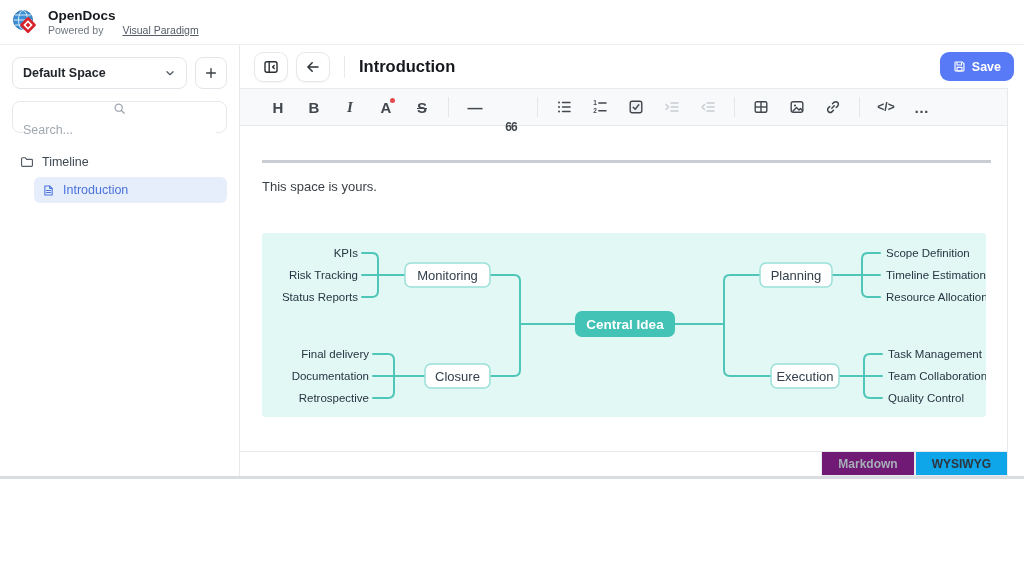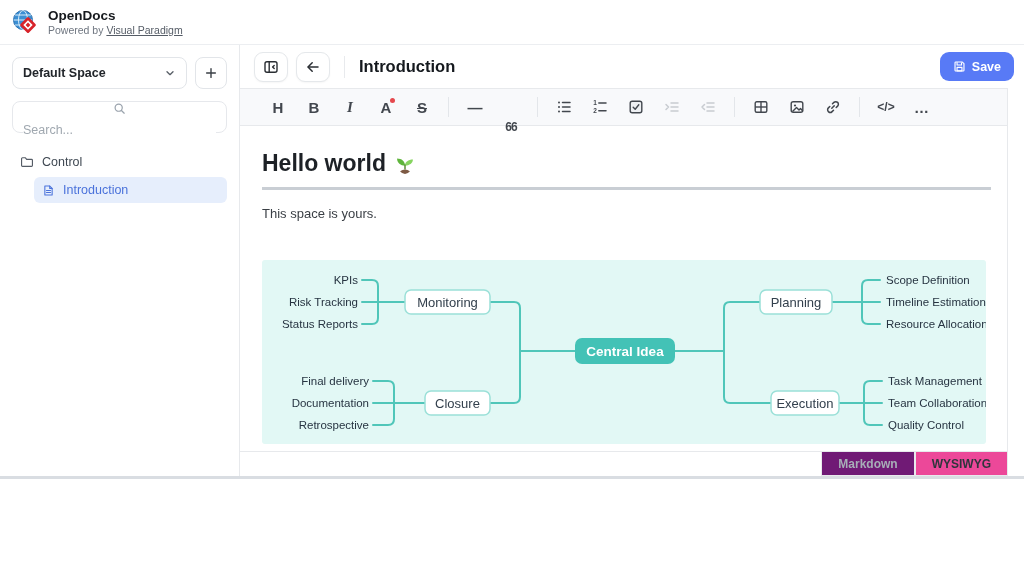--- a/index.html
+++ b/index.html
@@ -4,21 +4,21 @@
 <style>
   * { margin:0; padding:0; box-sizing:border-box; }
   body { font-family:"Liberation Sans", sans-serif; background:#fff; }
   .app { width:1024px; height:479px; background:#fff; border-bottom:3px solid #d9dde2; display:flex; flex-direction:column; overflow:hidden; }
 
   
   .topbar { height:45px; flex:0 0 45px; display:flex; align-items:center; justify-content:space-between; padding:0 12px 0 10px; border-bottom:1px solid #eceef1; }
   .brand { display:flex; align-items:center; gap:8px; }
   .brand-text .app-name { font-size:13.5px; font-weight:700; color:#16191d; line-height:1.2; }
   .brand-text .powered { font-size:10.5px; color:#6f7680; }
-  .brand-text .powered a { color:#555c66; text-decoration:underline; cursor:pointer; }
+  .brand-text .powered a { color:#555c66; text-decoration:underline; cursor:pointer;margin-left:16px; }
   .top-actions { display:flex; align-items:center; gap:8px; }
   .btn-share { display:flex; align-items:center; gap:6px; height:30px; padding:0 13px; background:#fff; border:1px solid #e4e7ea; border-radius:9px; font-size:12.5px; font-weight:700; color:#23272d; cursor:pointer; box-shadow:0 1px 2px rgba(0,0,0,.04); font-family:inherit; }
   .btn-more-apps { height:30px; padding:0 14px; border:none; border-radius:9px; background:linear-gradient(90deg,#3fbc90,#2fa173); color:#fff; font-size:12.5px; font-weight:700; cursor:pointer; font-family:inherit; }
   .avatar { width:30px; height:30px; border-radius:50%; background:#1f7c4b; color:#fff; font-size:14px; font-weight:700; display:flex; align-items:center; justify-content:center; border:2px solid #fff; box-shadow:0 0 0 1px #e0e3e7; cursor:pointer; }
 
   
   .body { flex:1; display:flex; min-height:0; }
 
   
   .sidebar { width:240px; flex:0 0 240px; border-right:1px solid #e7e9ec; padding:12px 12px 0 12px; }
@@ -61,21 +61,21 @@
   .mindmap-panel { width:724px; height:184px; background:#e2f8f5; border-radius:3px; }
   .mindmap-panel svg text { font-family:"Liberation Sans", sans-serif; }
   .mm-leaf { font-size:11.5px; fill:#273442; }
   .mm-node { font-size:13px; fill:#33404d; }
   .mm-center { font-size:13.5px; font-weight:700; fill:#ffffff; }
 
   
   .footer { height:25px; flex:0 0 25px; display:flex; justify-content:flex-end; align-items:stretch; border-top:1px solid #e7e9ec; margin-right:16px; }
   .foot-tab { display:flex; align-items:center; justify-content:center; padding:0 16px; font-size:12px; font-weight:600; border:1px solid #e8eaed; border-top:none; cursor:pointer; }
   .foot-tab.inactive { background:#701a75; color:#a7aeb7; }
-  .foot-tab.active { background:#ec4899; color:#2f353d; font-weight:700; }
+  .foot-tab.active { background:#0ea5e9; color:#2f353d; font-weight:700; }
 
   svg { display:block; }
 </style>
 </head>
 <body>
 
 <div class="app">
 
   <header class="topbar">
     <div class="brand">
@@ -130,21 +130,21 @@
         </span>
         <input type="text" placeholder="Search..." style="">
       </div>
       <div class="tree">
         <div class="tree-item">
           <span>
             <svg width="14" height="14" viewBox="0 0 16 16" fill="none" stroke="#555c66" stroke-width="1.3" stroke-linejoin="round">
                 <path d="M1.8 4.2 a1 1 0 0 1 1-1 h3.4 l1.4 1.8 h5.6 a1 1 0 0 1 1 1 v6 a1 1 0 0 1 -1 1 h-10.4 a1 1 0 0 1 -1-1 z"></path>
               </svg>
           </span>
-          <span>Control</span>
+          <span>Timeline</span>
         </div>
         <div class="tree-item selected">
           <span>
             <svg width="13" height="13" viewBox="0 0 16 16" fill="none" stroke="#4a72db" stroke-width="1.3" stroke-linejoin="round" stroke-linecap="round">
                 <path d="M3.5 2.5 h6 l3 3 v8 h-9 z"></path>
                 <path d="M9.5 2.5 v3 h3"></path>
                 <line x1="5.5" y1="8" x2="10.5" y2="8"></line>
                 <line x1="5.5" y1="10.5" x2="10.5" y2="10.5"></line>
               </svg>
           </span>
@@ -296,31 +296,20 @@
           <div class="tb-div"></div>
           <button class="tb-btn code">
               <span>&lt;/&gt;</span>
             </button>
           <button class="tb-btn more">
               <span>…</span>
             </button>
         </div>
 
         <div class="doc-content">
-          <h1 class="doc-heading">
-            <span>Hello world</span>
-            <span title="🌱">
-              <svg width="22" height="22" viewBox="0 0 20 20">
-                <path d="M10 11.5 C10 7.5 7 5 2.8 5 C2.8 9.2 6 11.5 10 11.5 Z" fill="#5fb53c"></path>
-                <path d="M10 11.5 C10 8.2 13 6 17.2 6 C17.2 9.4 14 11.5 10 11.5 Z" fill="#86d45f"></path>
-                <rect x="9.3" y="10.5" width="1.4" height="4.5" fill="#5f923c"></rect>
-                <path d="M5.5 16.5 Q10 13.5 14.5 16.5 Q12.5 19 10 19 Q7.5 19 5.5 16.5 Z" fill="#7d5a44"></path>
-              </svg>
-            </span>
-          </h1>
           <hr class="heading-rule">
           <p class="doc-paragraph">This space is yours.</p>
 
           <div class="mindmap-panel">
             <svg width="724" height="184" viewBox="0 0 724 184">
               <g fill="none" stroke="#50c6b9" stroke-width="2" stroke-linecap="round">
 
                 <path d="M100 20 H110 Q116 20 116 26 V58 Q116 64 110 64 H100"></path>
                 <path d="M100 42 H143"></path>
 

